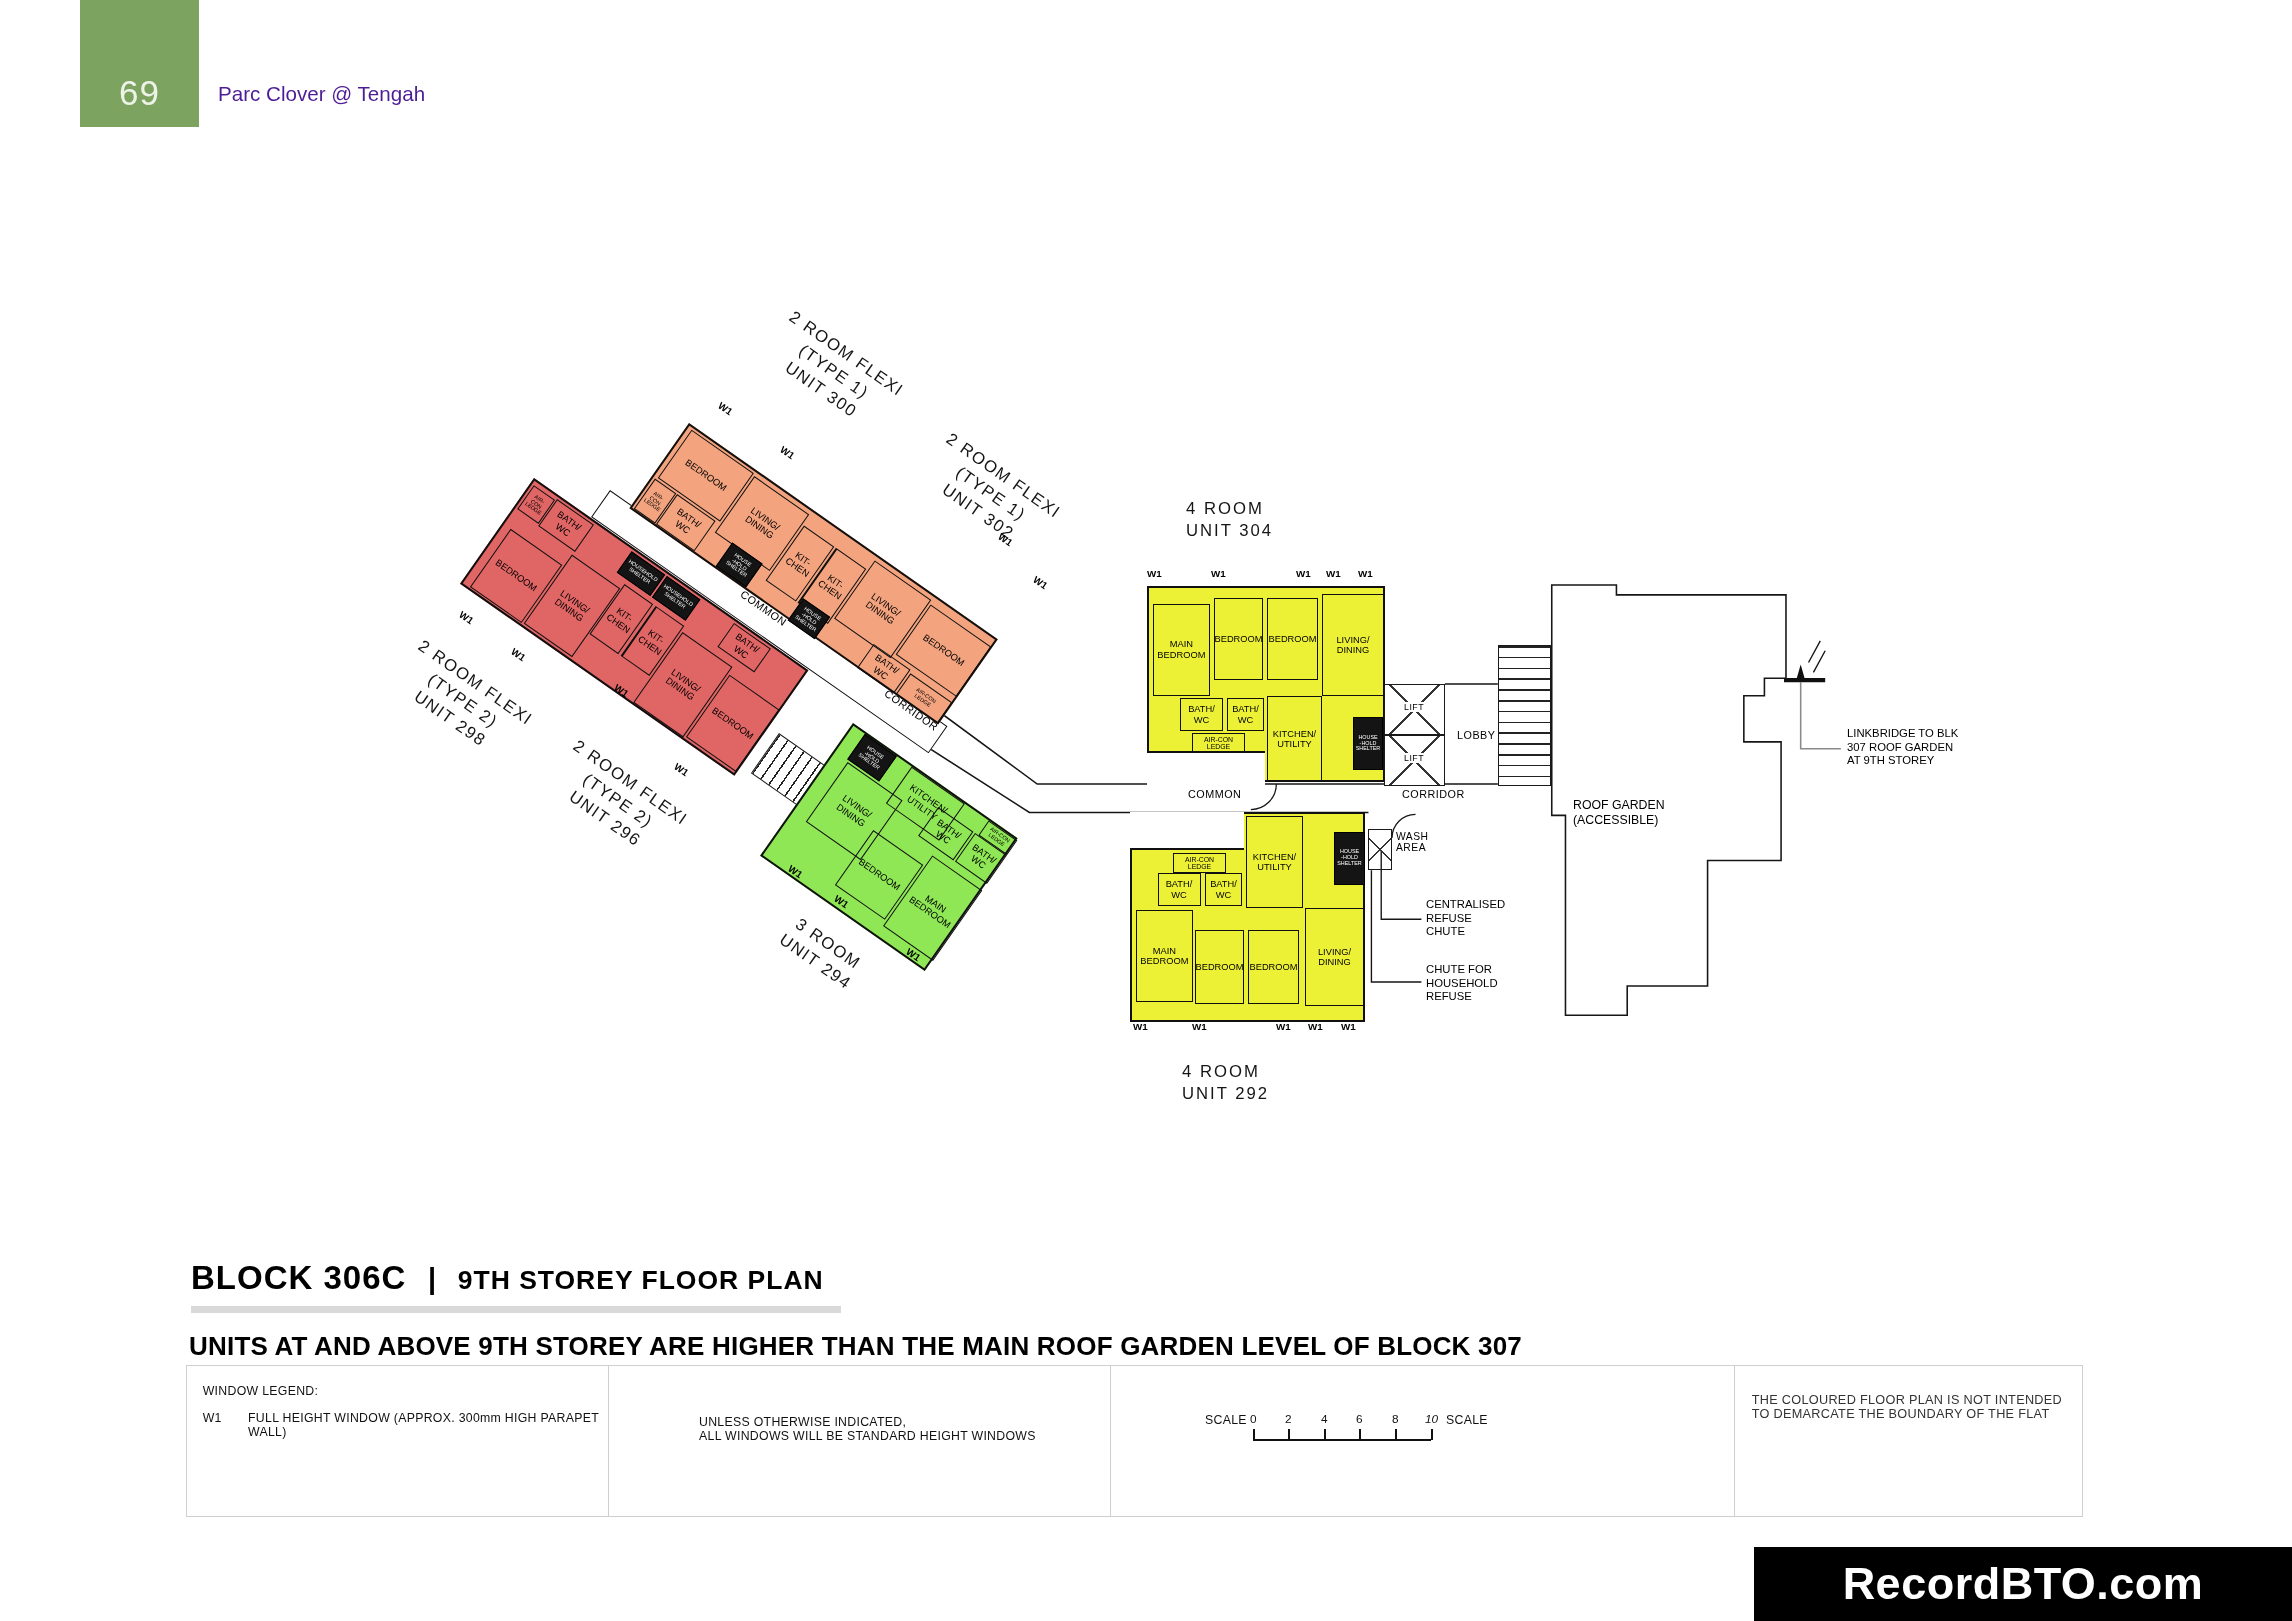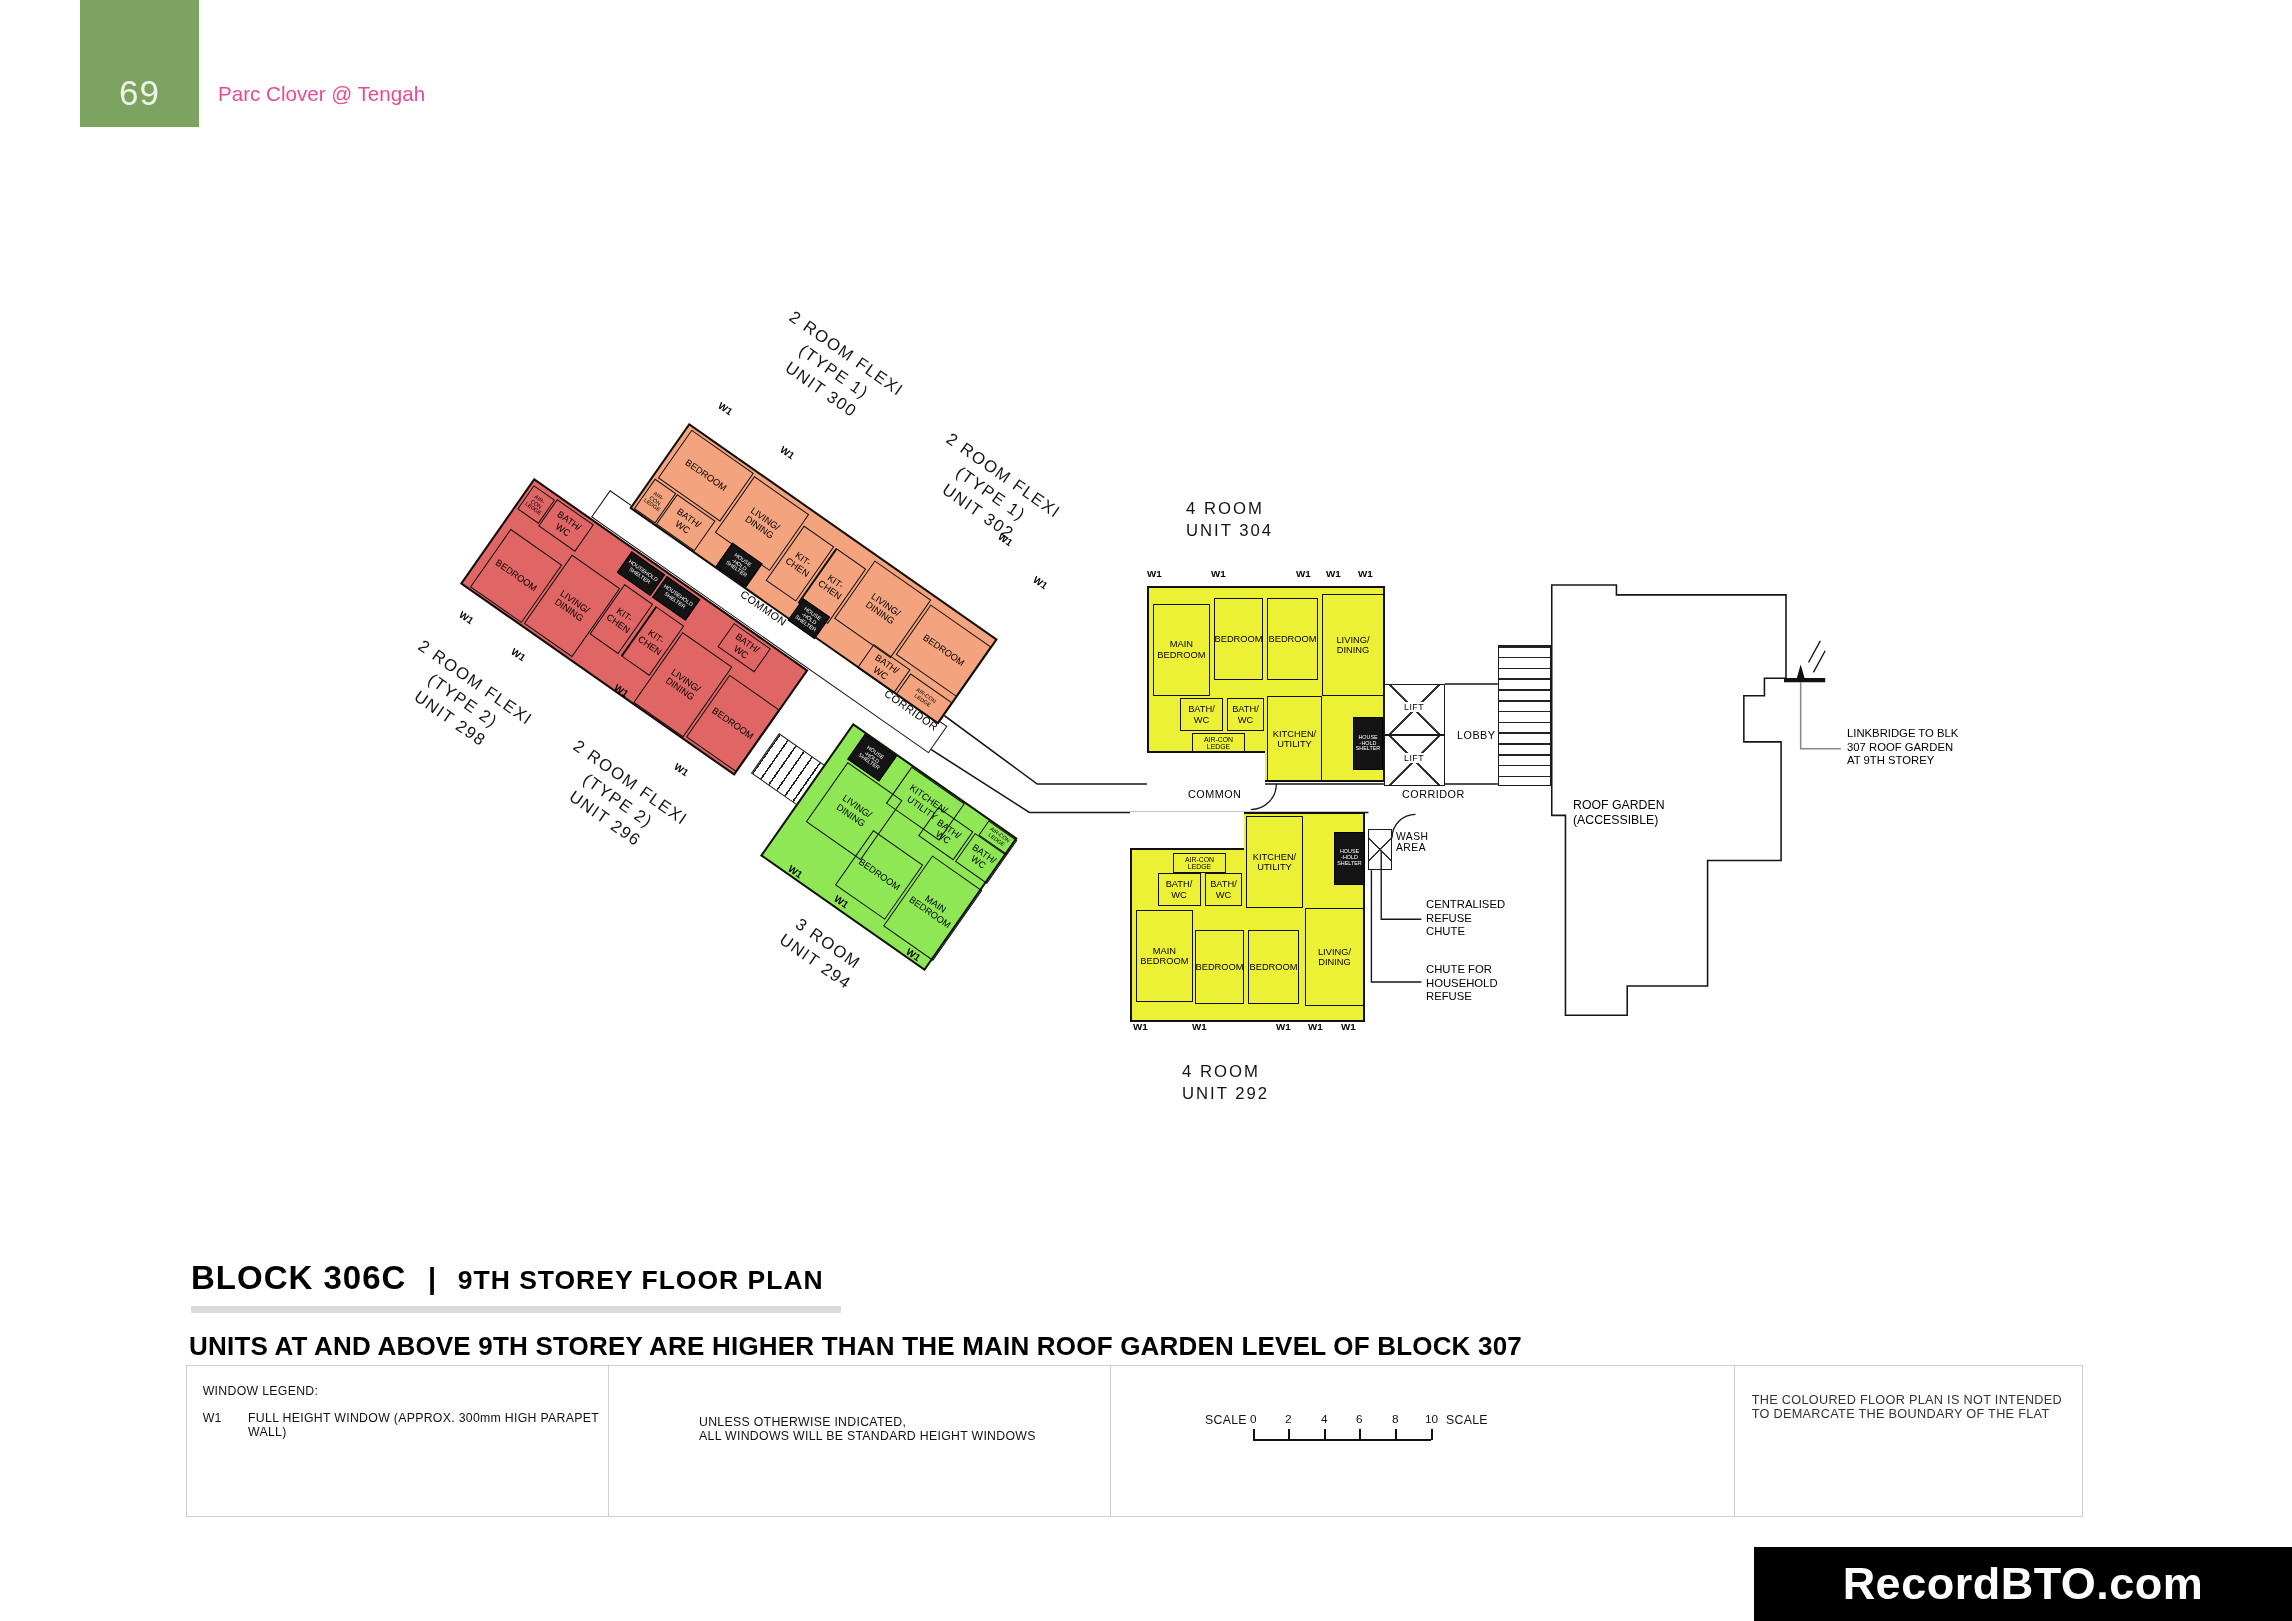--- a/index.html
+++ b/index.html
@@ -3,21 +3,21 @@
 <meta charset="utf-8">
 <style>
   html,body{margin:0;padding:0;background:#ffffff;}
   body{font-family:"Liberation Sans",sans-serif;color:#000;}
   #page{position:relative;width:2293px;height:1621px;background:#fff;overflow:hidden;}
   .abs{position:absolute;}
   
   .badge{position:absolute;left:80px;top:0;width:119px;height:127px;background:#7CA360;
          display:flex;align-items:flex-end;justify-content:center;padding-bottom:13.7px;box-sizing:border-box;}
   .badge span{font-size:35px;color:#EEF3E8;letter-spacing:1px;}
-  .proj{position:absolute;left:218px;top:82px;font-size:20.6px;color:#ec4899;}
+  .proj{position:absolute;left:218px;top:82px;font-size:20.6px;color:#4c1d95;}
   
   .unit{position:absolute;border:2.5px solid #101010;box-sizing:border-box;}
   .rot{transform:rotate(35deg);transform-origin:0 0;}
   .rotc{transform:rotate(35deg);}
   .rm{position:absolute;box-sizing:border-box;border:1.3px solid #101010;display:flex;align-items:center;justify-content:center;
       text-align:center;font-size:9.3px;line-height:1.1;white-space:pre-line;color:#000;padding:1px;}
   .rm.tiny{font-size:5.4px;line-height:1.05;}
   .rm.dark{background:#141414;color:#fff;font-size:5.4px;line-height:1.1;border:1px solid #000;}
   .w1{position:absolute;font-size:9.8px;font-weight:700;color:#000;}
   .ulabel{position:absolute;font-size:16.7px;line-height:1.32;letter-spacing:1.5px;white-space:pre-line;color:#151515;text-align:center;}
@@ -288,21 +288,21 @@
       <div class="ltext" style="left:90px;top:49px;">UNLESS OTHERWISE INDICATED,
 ALL WINDOWS WILL BE STANDARD HEIGHT WINDOWS</div>
     </div>
     <div class="lcell b scalebar" style="left:923px;width:623px;">
       <div class="ltext" style="left:94px;top:47px;">SCALE</div>
       <div class="num" style="left:139px;top:46px;">0</div>
       <div class="num" style="left:174px;top:46px;">2</div>
       <div class="num" style="left:210px;top:46px;">4</div>
       <div class="num" style="left:245px;top:46px;">6</div>
       <div class="num" style="left:281px;top:46px;">8</div>
-      <div class="num" style="left:314px;top:46px;">10</div>
+      <div class="num" style="left:314px;top:46px;font-style:italic;">10</div>
       <div class="tick" style="left:142px;top:63px;"></div>
       <div class="tick" style="left:177px;top:63px;"></div>
       <div class="tick" style="left:213px;top:63px;"></div>
       <div class="tick" style="left:248px;top:63px;"></div>
       <div class="tick" style="left:284px;top:63px;"></div>
       <div class="tick" style="left:320px;top:63px;"></div>
       <div class="bar" style="left:142px;top:73px;width:178px;"></div>
       <div class="ltext" style="left:335px;top:47px;">SCALE</div>
     </div>
     <div class="lcell b" style="left:1547px;width:350px;">

